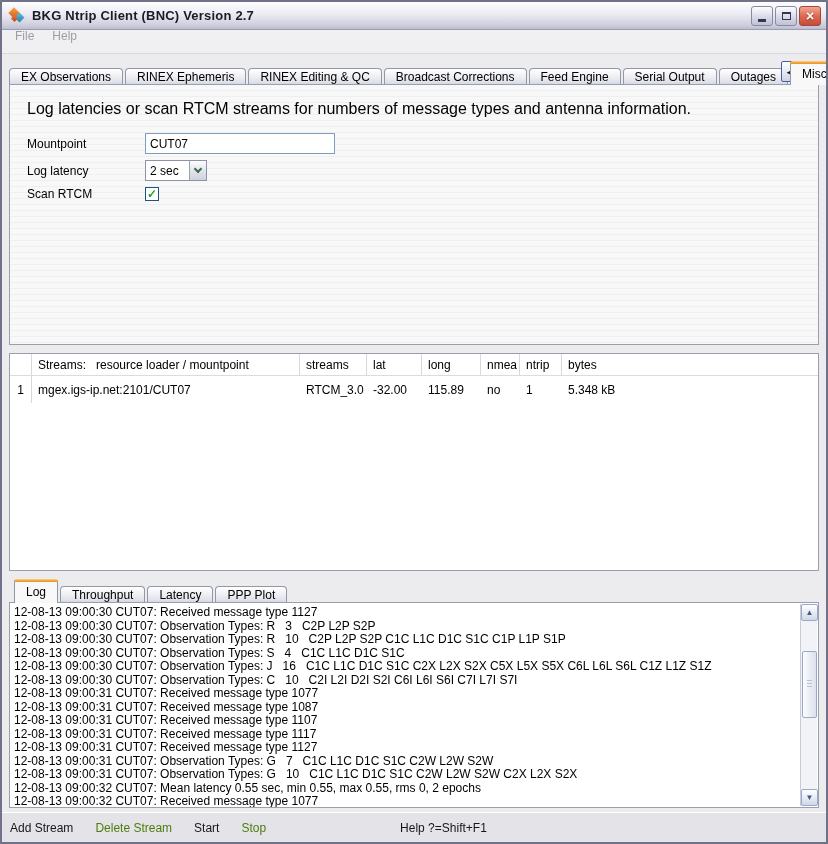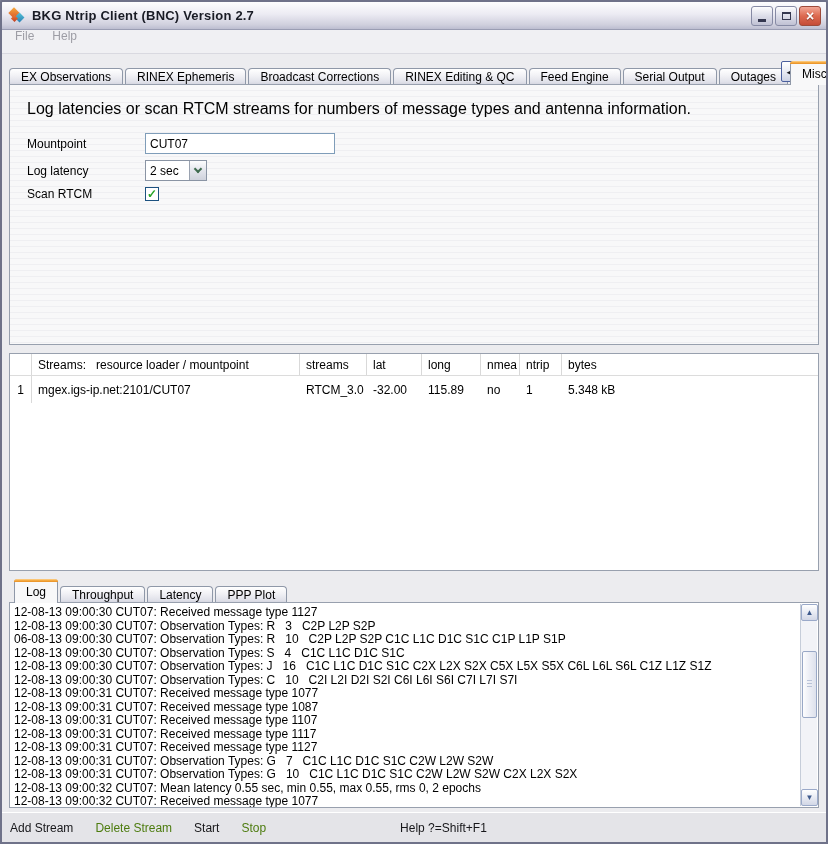--- a/index.html
+++ b/index.html
@@ -173,22 +173,22 @@
   </div>
 
   <div class="menubar">
     <span class="menu-item">File</span>
     <span class="menu-item">Help</span>
   </div>
 
   <div class="tabstrip">
     <span class="tab">EX Observations</span>
     <span class="tab">RINEX Ephemeris</span>
+    <span class="tab">RINEX Editing &amp; QC</span>
     <span class="tab">Broadcast Corrections</span>
-    <span class="tab">RINEX Editing &amp; QC</span>
     <span class="tab">Feed Engine</span>
     <span class="tab">Serial Output</span>
     <span class="tab">Outages</span>
     <span class="tab active">Miscellaneous</span>
     <div class="tab-scrollers">
       <div class="tab-scroller">
           <span>◀</span>
         </div>
       <div class="tab-scroller">
           <span>▶</span>
@@ -246,21 +246,21 @@
     <span class="tab active">Log</span>
     <span class="tab">Throughput</span>
     <span class="tab">Latency</span>
     <span class="tab">PPP Plot</span>
   </div>
 
   <div class="log-panel">
     <div class="log-lines">
       <div class="log-line">12-08-13 09:00:30 CUT07: Received message type 1127</div>
       <div class="log-line">12-08-13 09:00:30 CUT07: Observation Types: R   3   C2P L2P S2P</div>
-      <div class="log-line">06-08-13 09:00:30 CUT07: Observation Types: R   10   C2P L2P S2P C1C L1C D1C S1C C1P L1P S1P</div>
+      <div class="log-line">12-08-13 09:00:30 CUT07: Observation Types: R   10   C2P L2P S2P C1C L1C D1C S1C C1P L1P S1P</div>
       <div class="log-line">12-08-13 09:00:30 CUT07: Observation Types: S   4   C1C L1C D1C S1C</div>
       <div class="log-line">12-08-13 09:00:30 CUT07: Observation Types: J   16   C1C L1C D1C S1C C2X L2X S2X C5X L5X S5X C6L L6L S6L C1Z L1Z S1Z</div>
       <div class="log-line">12-08-13 09:00:30 CUT07: Observation Types: C   10   C2I L2I D2I S2I C6I L6I S6I C7I L7I S7I</div>
       <div class="log-line">12-08-13 09:00:31 CUT07: Received message type 1077</div>
       <div class="log-line">12-08-13 09:00:31 CUT07: Received message type 1087</div>
       <div class="log-line">12-08-13 09:00:31 CUT07: Received message type 1107</div>
       <div class="log-line">12-08-13 09:00:31 CUT07: Received message type 1117</div>
       <div class="log-line">12-08-13 09:00:31 CUT07: Received message type 1127</div>
       <div class="log-line">12-08-13 09:00:31 CUT07: Observation Types: G   7   C1C L1C D1C S1C C2W L2W S2W</div>
       <div class="log-line">12-08-13 09:00:31 CUT07: Observation Types: G   10   C1C L1C D1C S1C C2W L2W S2W C2X L2X S2X</div>

